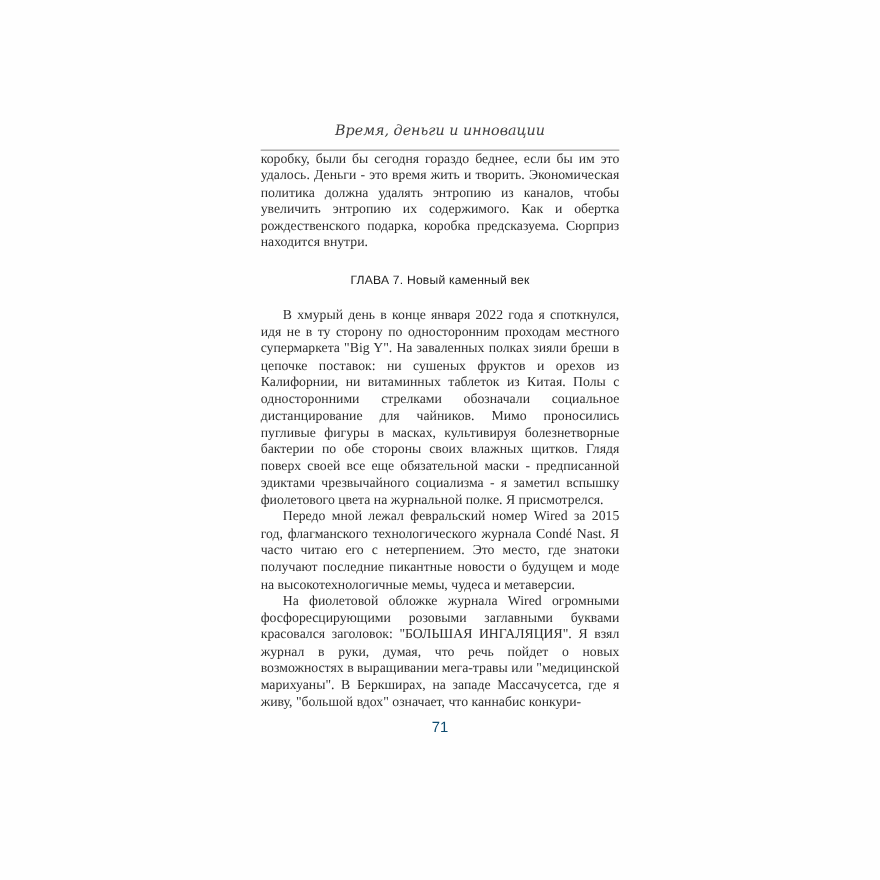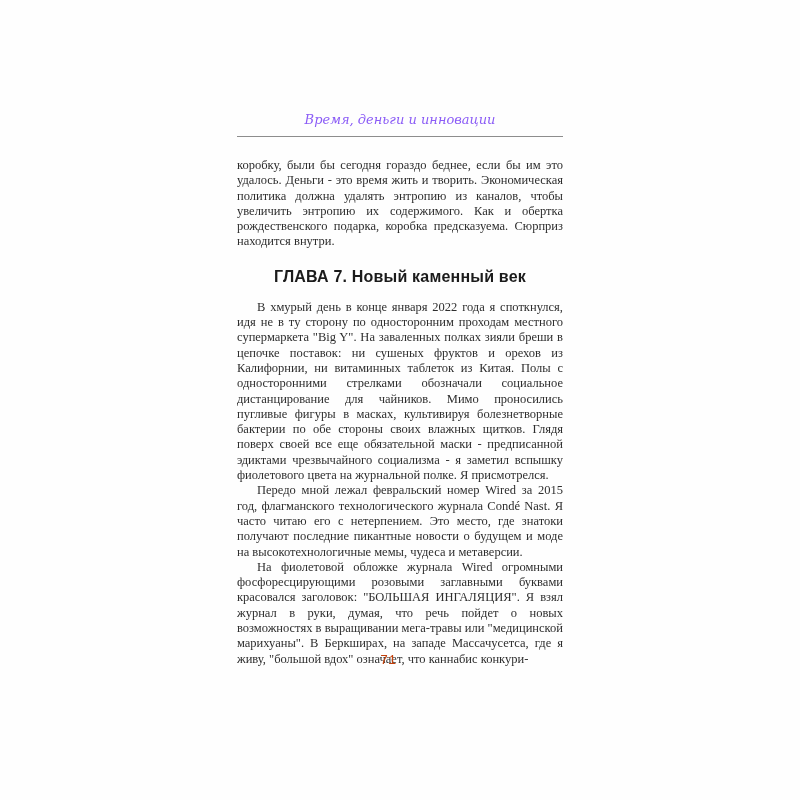--- a/index.html
+++ b/index.html
@@ -19,61 +19,60 @@
     left: 237px;
     top: 112px;
     width: 326px;
     color: #2b2b2b;
   }
   .running-head {
     text-align: center;
     font-family: "DejaVu Serif", serif;
     font-style: italic;
     font-size: 13px;
-    color: #8b5cf6;
+    color: #404040;
     padding-bottom: 9px;
     border-bottom: 1.5px solid #8d8d8d;
   }
   .body-text {
-    margin-top: 21px;
   }
   .body-text p {
     margin: 0;
     font-family: "Liberation Serif", serif;
     font-size: 12.5px;
     line-height: 15.3px;
     text-align: justify;
     color: #2e2e2e;
     hyphens: none;
   }
   .body-text p.indent {
     text-indent: 20px;
   }
   .chapter-heading {
     margin: 17px 0 14px 0;
     text-align: center;
     font-family: "Liberation Sans", sans-serif;
-    font-weight: 700;
-    font-size: 16px;
+    font-weight: 400;
+    font-size: 11px;
     line-height: 19px;
     letter-spacing: 0.2px;
     color: #1b1b1b;
   }
   .chapter-heading span {
     display: block;
   }
   .page-number {
     position: absolute;
-    left: 225px;
+    left: 237px;
     top: 653px;
     width: 326px;
     text-align: center;
-    font-family: Liberation Mono, monospace;
+    font-family: Liberation Sans, sans-serif;
     font-size: 13.5px;
-    color: #c2410c;
+    color: #0c4a6e;
   }
 </style>
 </head>
 <body>
 
 <div class="book-page">
 
   <div class="running-head">Время, деньги и инновации</div>
 
   <div class="body-text">

